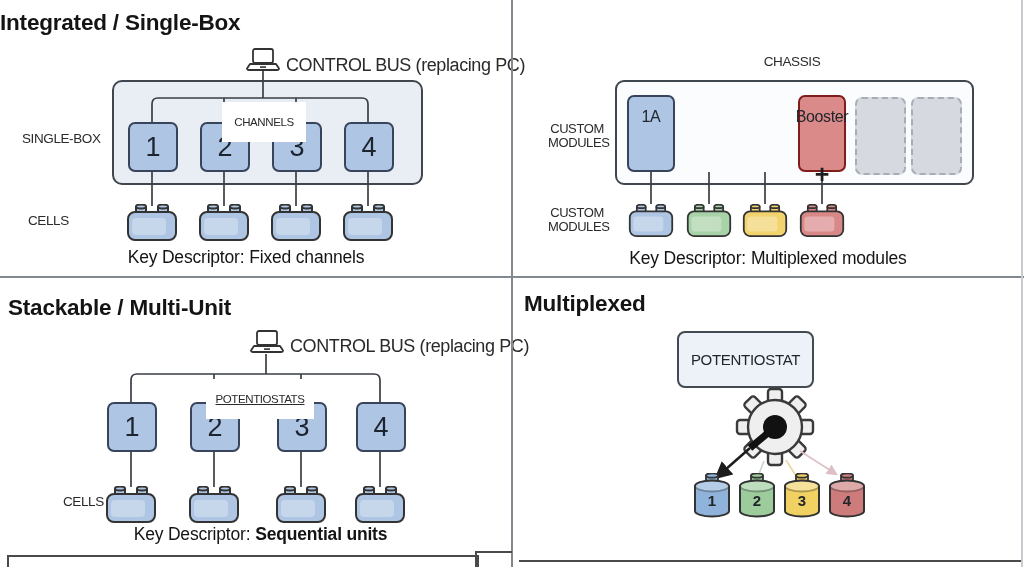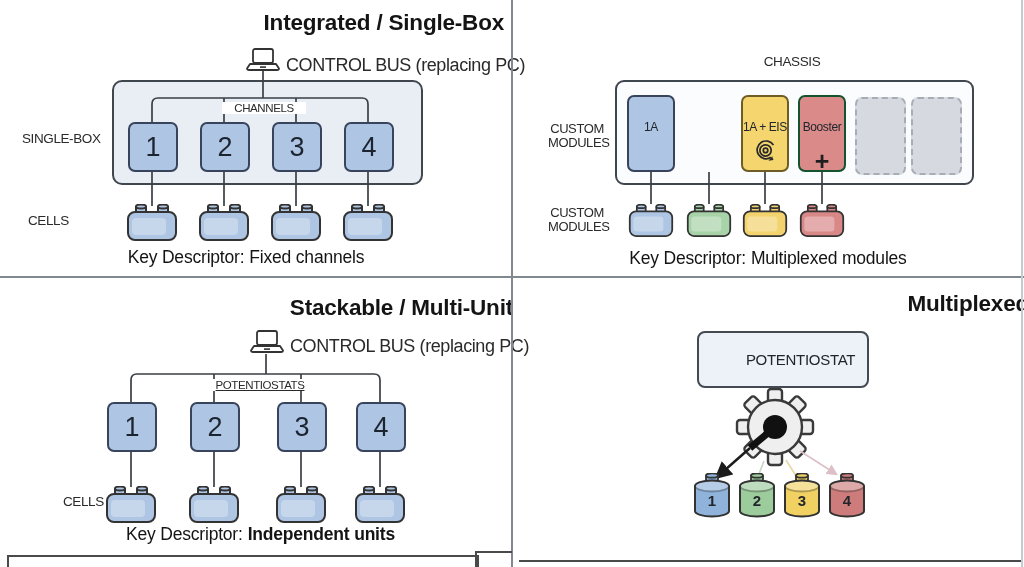--- a/index.html
+++ b/index.html
@@ -1,44 +1,44 @@
 <!DOCTYPE html>
 <html><head>
 <meta charset="utf-8">
 <style>
   html,body{margin:0;padding:0;background:#fff;}
   .canvas{position:relative;width:1024px;height:567px;background:#ffffff;overflow:hidden;
           font-family:"Liberation Sans","DejaVu Sans",sans-serif;color:#1a1a1a;}
-  .title{position:absolute;font-weight:700;font-size:22.5px;letter-spacing:-0.2px;text-align:right;color:#141414;z-index:4;}
+  .title{position:absolute;font-weight:700;font-size:22.5px;letter-spacing:-0.2px;text-align:left;color:#141414;z-index:4;}
   .lbl{position:absolute;font-size:18px;letter-spacing:-0.4px;color:#2a2a2a;z-index:4;line-height:1.1;}
   .preline{white-space:pre-line;}
   .keyline{position:absolute;font-size:17.5px;letter-spacing:-0.2px;text-align:center;color:#141414;z-index:4;}
   .kd-label{margin-right:5px;}
   .kv-bold{font-weight:700;}
   .kd-rest{margin-left:5px;}
   
   .bigbox{position:absolute;border:2px solid #3f464e;border-radius:10px;background:#e9edf4;z-index:1;}
   .chassis{position:absolute;border:2px solid #3f464e;border-radius:9px;background:#fbfcfd;z-index:1;}
   
   .chanbox{position:absolute;width:46px;height:46px;border:2px solid #38445c;border-radius:7px;background:#aec5e3;
            display:flex;align-items:center;justify-content:center;font-size:27px;color:#1c2430;z-index:3;}
   
   .module{position:absolute;width:48px;height:77px;border-radius:7px;z-index:3;box-sizing:border-box;
           display:flex;flex-direction:column;align-items:center;}
-  .mod-label{font-size:12px;letter-spacing:-0.4px;text-align:center;margin-top:23px;line-height:1.25;color:#20262c;}
+  .mod-label{font-size:16px;letter-spacing:-0.4px;text-align:center;margin-top:10px;line-height:1.25;color:#20262c;}
   .mod-blue{background:#aec5e3;border:2px solid #38445c;}
   .mod-green{background:#a8d2a8;border:2px solid #42603f;}
   .mod-yellow{background:#f5d56e;border:2px solid #6f5d26;}
-  .mod-red{background:#db8a8a;border:2px solid #14532d;}
+  .mod-red{background:#db8a8a;border:2px solid #7f1d1d;gap:21px;}
   .slot{position:absolute;width:47px;height:74px;border:2px dashed #a6adb6;border-radius:7px;background:#d6dae0;z-index:3;}
   .mod-plus{font-size:25px;font-weight:700;color:#1e1e1e;margin-top:14px;line-height:1;}
   .spiral{position:absolute;bottom:6px;left:50%;transform:translateX(-50%);}
   
   .buslabel{position:absolute;background:#ffffff;text-align:center;font-size:11.5px;letter-spacing:-0.4px;
-            color:#2a2a2a;z-index:4;padding:0 2px;}
+            color:#2a2a2a;z-index:4;padding:14px 2px;}
   
   .pstat{position:absolute;border:2px solid #444a52;border-radius:8px;background:#edf1f8;
          display:flex;align-items:center;justify-content:center;font-size:15px;letter-spacing:-0.3px;color:#20262c;z-index:3;}
   
   .icon{position:absolute;z-index:3;}
   .overlay{position:absolute;left:0;top:0;z-index:2;pointer-events:none;}
   
   .vdiv{position:absolute;left:511px;top:0;width:2px;height:567px;background:#82888f;z-index:5;}
   .hdiv{position:absolute;left:0;top:276px;width:1024px;height:2px;background:#82888f;z-index:5;}
   .redge{position:absolute;left:1021px;top:0;width:2px;height:567px;background:#c6cbd0;z-index:5;}
@@ -189,26 +189,20 @@
   </div>
 
   <div class="lbl" style="left:512px;top:55px;width:560px;text-align:center;font-size:13.5px;">CHASSIS</div>
   <div class="chassis" style="left:615px;top:80px;width:355px;height:101px;"></div>
   <div class="lbl preline" style="left:548px;top:122px;width:58px;text-align:center;font-size:13px;">CUSTOM
 MODULES</div>
 
   <div class="module mod-blue" style="left:627px;top:95px;">
     <div class="mod-label">1A</div>
   </div>
-  <div class="module mod-yellow" style="left:741px;top:95px;">
-    <div class="mod-label">1A + EIS</div>
-    <svg class="spiral" width="26" height="26">
-        <use href="#sym-spiral"></use>
-      </svg>
-  </div>
   <div class="module mod-red" style="left:798px;top:95px;">
     <div class="mod-label">Booster</div>
     <div class="mod-plus">+</div>
   </div>
   <div class="slot" style="left:855px;top:97px;"></div>
   <div class="slot" style="left:911px;top:97px;"></div>
 
   <div class="lbl preline" style="left:548px;top:206px;width:58px;text-align:center;font-size:13px;">CUSTOM
 MODULES</div>
   <svg class="icon" style="left:628px;top:204px;" width="46" height="34">
@@ -256,25 +250,25 @@
       <use href="#sym-batt" fill="#aec5e3"></use>
     </svg>
   <svg class="icon" style="left:275px;top:486px;" width="52" height="38">
       <use href="#sym-batt" fill="#aec5e3"></use>
     </svg>
   <svg class="icon" style="left:354px;top:486px;" width="52" height="38">
       <use href="#sym-batt" fill="#aec5e3"></use>
     </svg>
 
   <div class="keyline" style="left:8px;top:524px;width:505px;">
-    <span class="kd-label">Key Descriptor:</span><span class="kv-bold">Independent units</span>
+    <span class="kd-label">Key Descriptor:</span><span class="kv-bold">Sequential units</span>
   </div>
 
   <div class="title" style="left:524px;top:291px;width:505px;">Multiplexed</div>
-  <div class="pstat" style="left:697px;top:331px;width:133px;height:53px;padding-left:35px;">
+  <div class="pstat" style="left:677px;top:331px;width:133px;height:53px;">
     <span>POTENTIOSTAT</span>
   </div>
 
   <svg class="icon" style="left:693px;top:473px;" width="38" height="46">
       <use href="#sym-cyl" fill="#8fb3da"></use>
     </svg>
   <svg class="icon" style="left:738px;top:473px;" width="38" height="46">
       <use href="#sym-cyl" fill="#9ccc9c"></use>
     </svg>
   <svg class="icon" style="left:783px;top:473px;" width="38" height="46">

